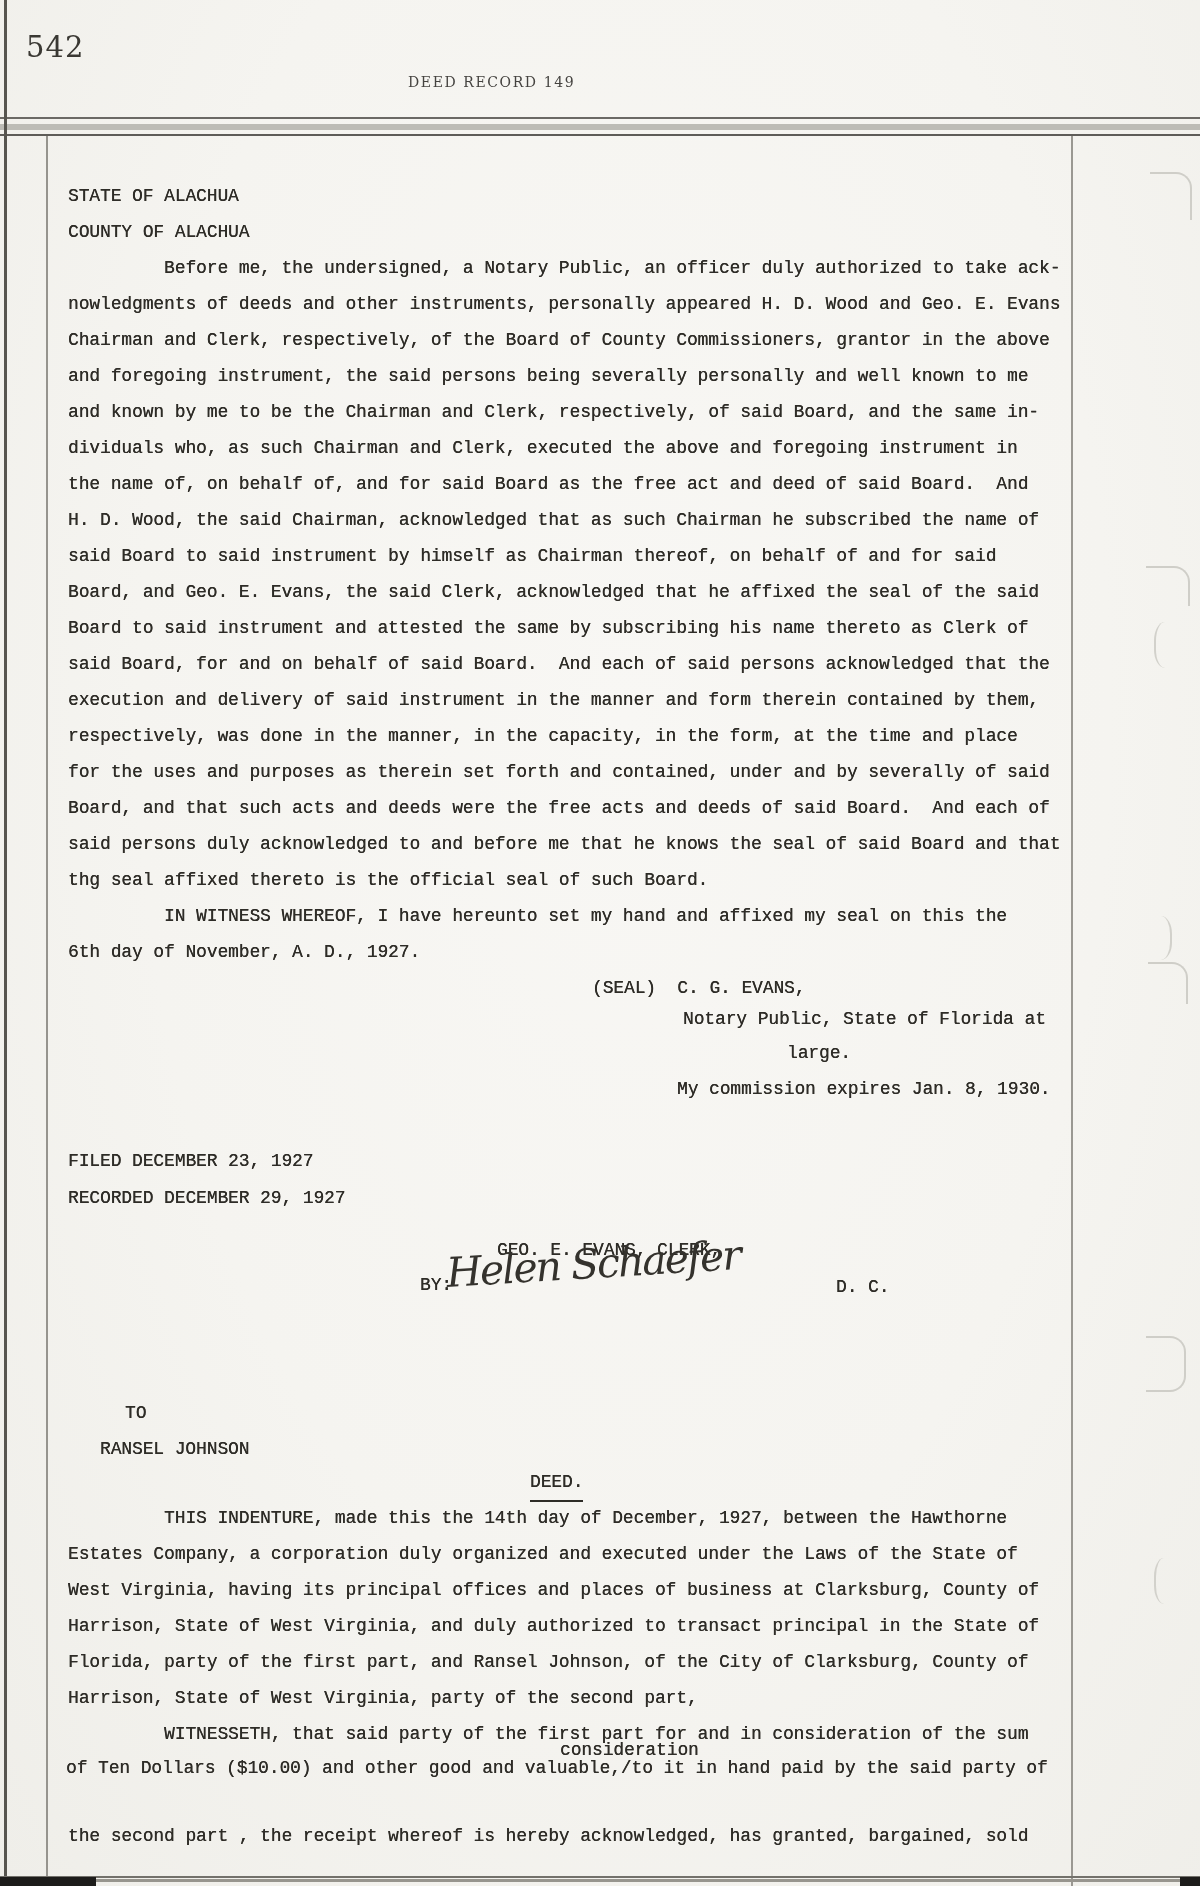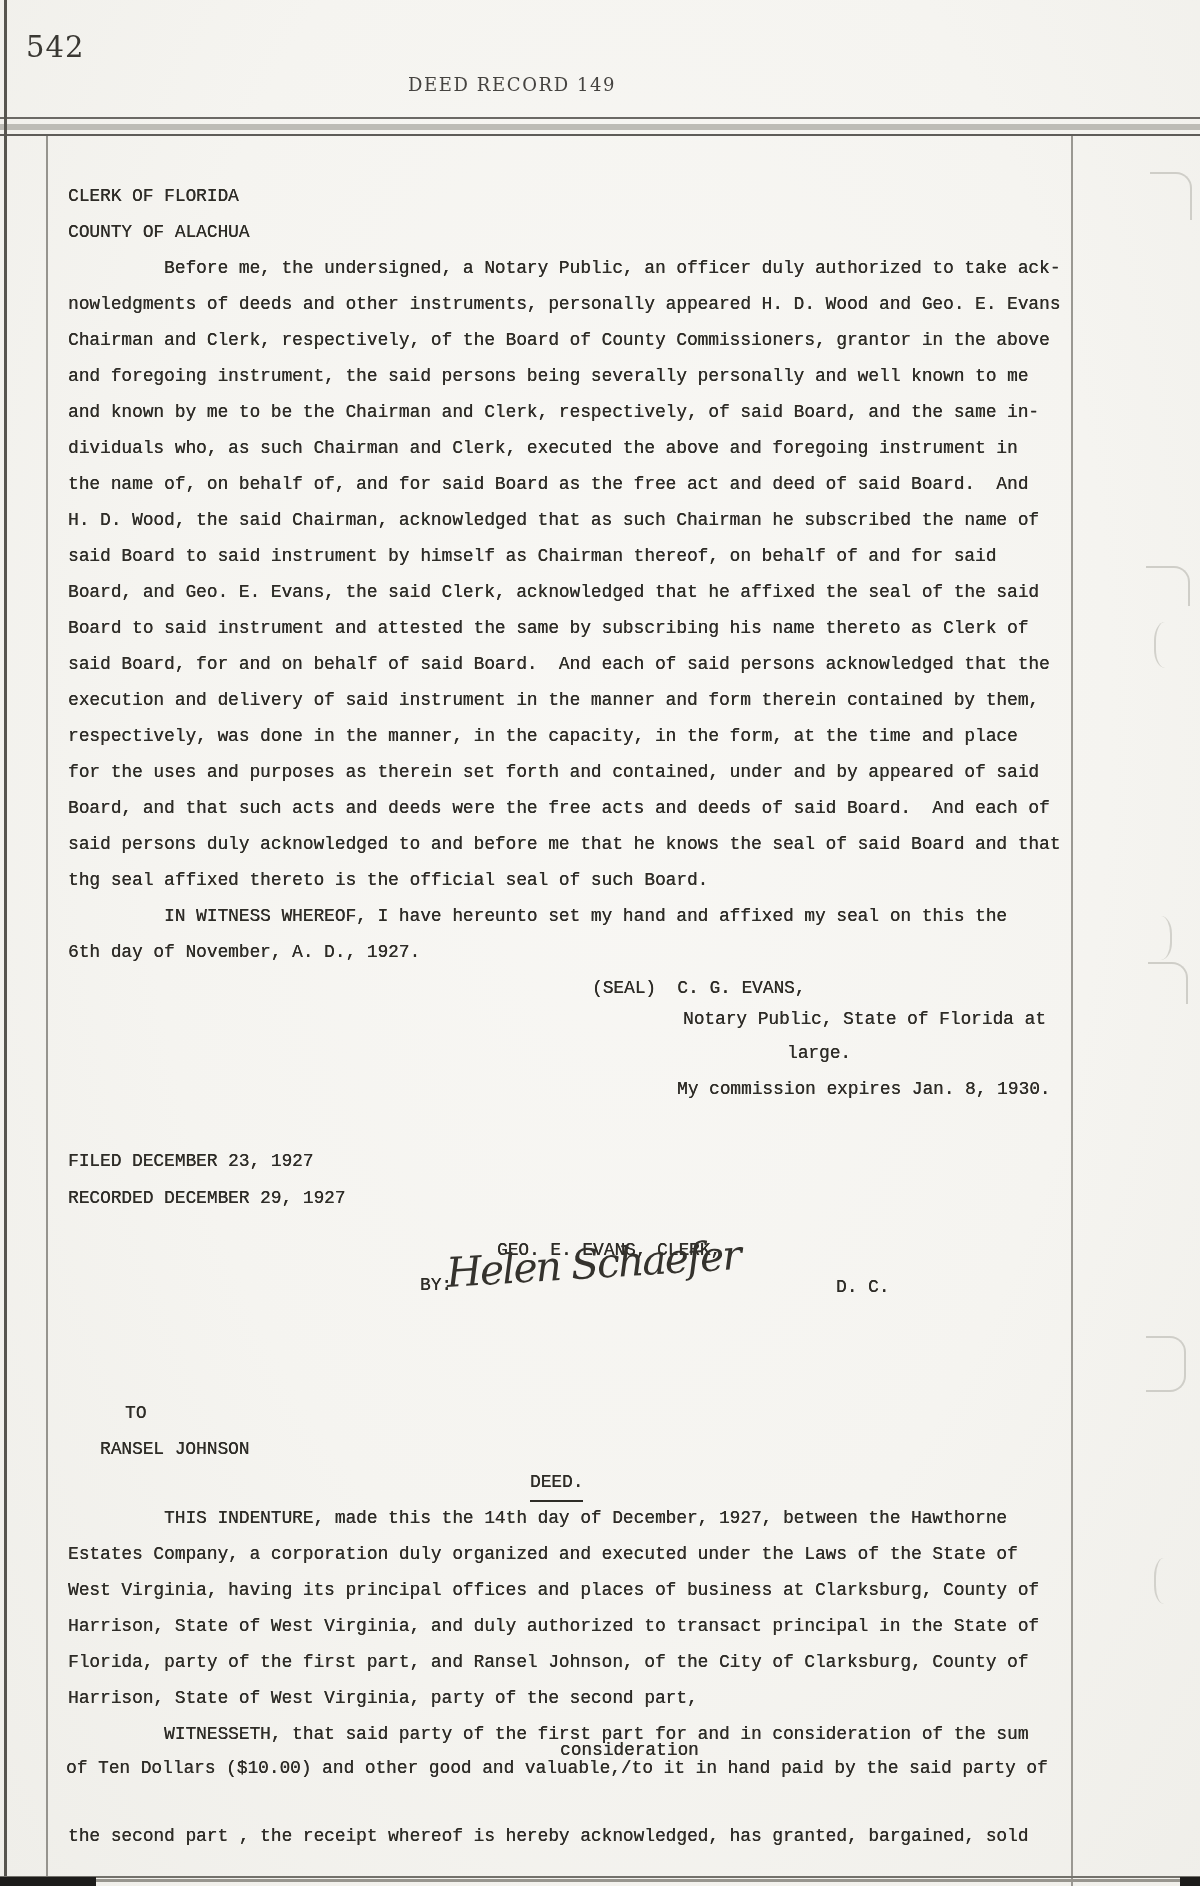--- a/index.html
+++ b/index.html
@@ -10,21 +10,21 @@
     font-family:"Liberation Mono","DejaVu Sans Mono",monospace;
     color:#2e2c27;
   }
   
   .tw{font-size:17.8px;text-shadow:0.25px 0 0 currentColor;color:#2e2c27;}
   .t-line{height:36px;line-height:36px;white-space:pre;}
   .pos-line{position:absolute;line-height:36px;white-space:pre;text-align:right;}
   .block{position:absolute;}
   
   .page-num{position:absolute;left:26px;top:30px;font-family:"DejaVu Serif","Liberation Serif",serif;font-size:29px;font-weight:500;color:#3a3833;letter-spacing:1px;}
-  .header-title{position:absolute;left:408px;top:74px;font-family:"DejaVu Serif","Liberation Serif",serif;font-size:18px;font-weight:500;color:#454340;letter-spacing:1.6px;}
+  .header-title{position:absolute;left:408px;top:74px;font-family:"DejaVu Serif","Liberation Serif",serif;font-size:14px;font-weight:500;color:#454340;letter-spacing:1.6px;}
   .hrule{position:absolute;left:0;width:1200px;}
   .rule-a{top:117px;height:2px;background:#6b6965;}
   .rule-b{top:124px;height:6px;background:#bdbcb6;}
   .rule-c{top:134px;height:2px;background:#5e5c58;}
   .vline{position:absolute;top:136px;bottom:0;width:2px;}
   .v-edge{left:4px;top:0;background:#57554f;width:3px;}
   .v-left{left:46px;background:#96948e;}
   .v-right{left:1071px;background:#9a9892;}
   
   .script-sig{
@@ -54,37 +54,37 @@
   <div class="page-num">542</div>
   <div class="header-title">DEED RECORD 149</div>
   <div class="hrule rule-a"></div>
   <div class="hrule rule-b"></div>
   <div class="hrule rule-c"></div>
   <div class="vline v-edge"></div>
   <div class="vline v-left"></div>
   <div class="vline v-right"></div>
 
   <div class="block tw" style="left:68px;top:178px;">
-      <div class="t-line">CLERK OF FLORIDA</div>
+      <div class="t-line">STATE OF ALACHUA</div>
       <div class="t-line">COUNTY OF ALACHUA</div>
       <div class="t-line">         Before me, the undersigned, a Notary Public, an officer duly authorized to take ack-</div>
       <div class="t-line">nowledgments of deeds and other instruments, personally appeared H. D. Wood and Geo. E. Evans</div>
       <div class="t-line">Chairman and Clerk, respectively, of the Board of County Commissioners, grantor in the above</div>
       <div class="t-line">and foregoing instrument, the said persons being severally personally and well known to me</div>
       <div class="t-line">and known by me to be the Chairman and Clerk, respectively, of said Board, and the same in-</div>
       <div class="t-line">dividuals who, as such Chairman and Clerk, executed the above and foregoing instrument in</div>
       <div class="t-line">the name of, on behalf of, and for said Board as the free act and deed of said Board.  And</div>
       <div class="t-line">H. D. Wood, the said Chairman, acknowledged that as such Chairman he subscribed the name of</div>
       <div class="t-line">said Board to said instrument by himself as Chairman thereof, on behalf of and for said</div>
       <div class="t-line">Board, and Geo. E. Evans, the said Clerk, acknowledged that he affixed the seal of the said</div>
       <div class="t-line">Board to said instrument and attested the same by subscribing his name thereto as Clerk of</div>
       <div class="t-line">said Board, for and on behalf of said Board.  And each of said persons acknowledged that the</div>
       <div class="t-line">execution and delivery of said instrument in the manner and form therein contained by them,</div>
       <div class="t-line">respectively, was done in the manner, in the capacity, in the form, at the time and place</div>
-      <div class="t-line">for the uses and purposes as therein set forth and contained, under and by appeared of said</div>
+      <div class="t-line">for the uses and purposes as therein set forth and contained, under and by severally of said</div>
       <div class="t-line">Board, and that such acts and deeds were the free acts and deeds of said Board.  And each of</div>
       <div class="t-line">said persons duly acknowledged to and before me that he knows the seal of said Board and that</div>
       <div class="t-line">thg seal affixed thereto is the official seal of such Board.</div>
       <div class="t-line">         IN WITNESS WHEREOF, I have hereunto set my hand and affixed my seal on this the</div>
       <div class="t-line">6th day of November, A. D., 1927.</div>
     </div>
 
   <div class="pos-line tw" style="left:592px;top:970px;">(SEAL)  C. G. EVANS,</div>
   <div class="pos-line tw" style="left:683px;top:1001px;">Notary Public, State of Florida at</div>
   <div class="pos-line tw" style="left:787px;top:1035px;">large.</div>

